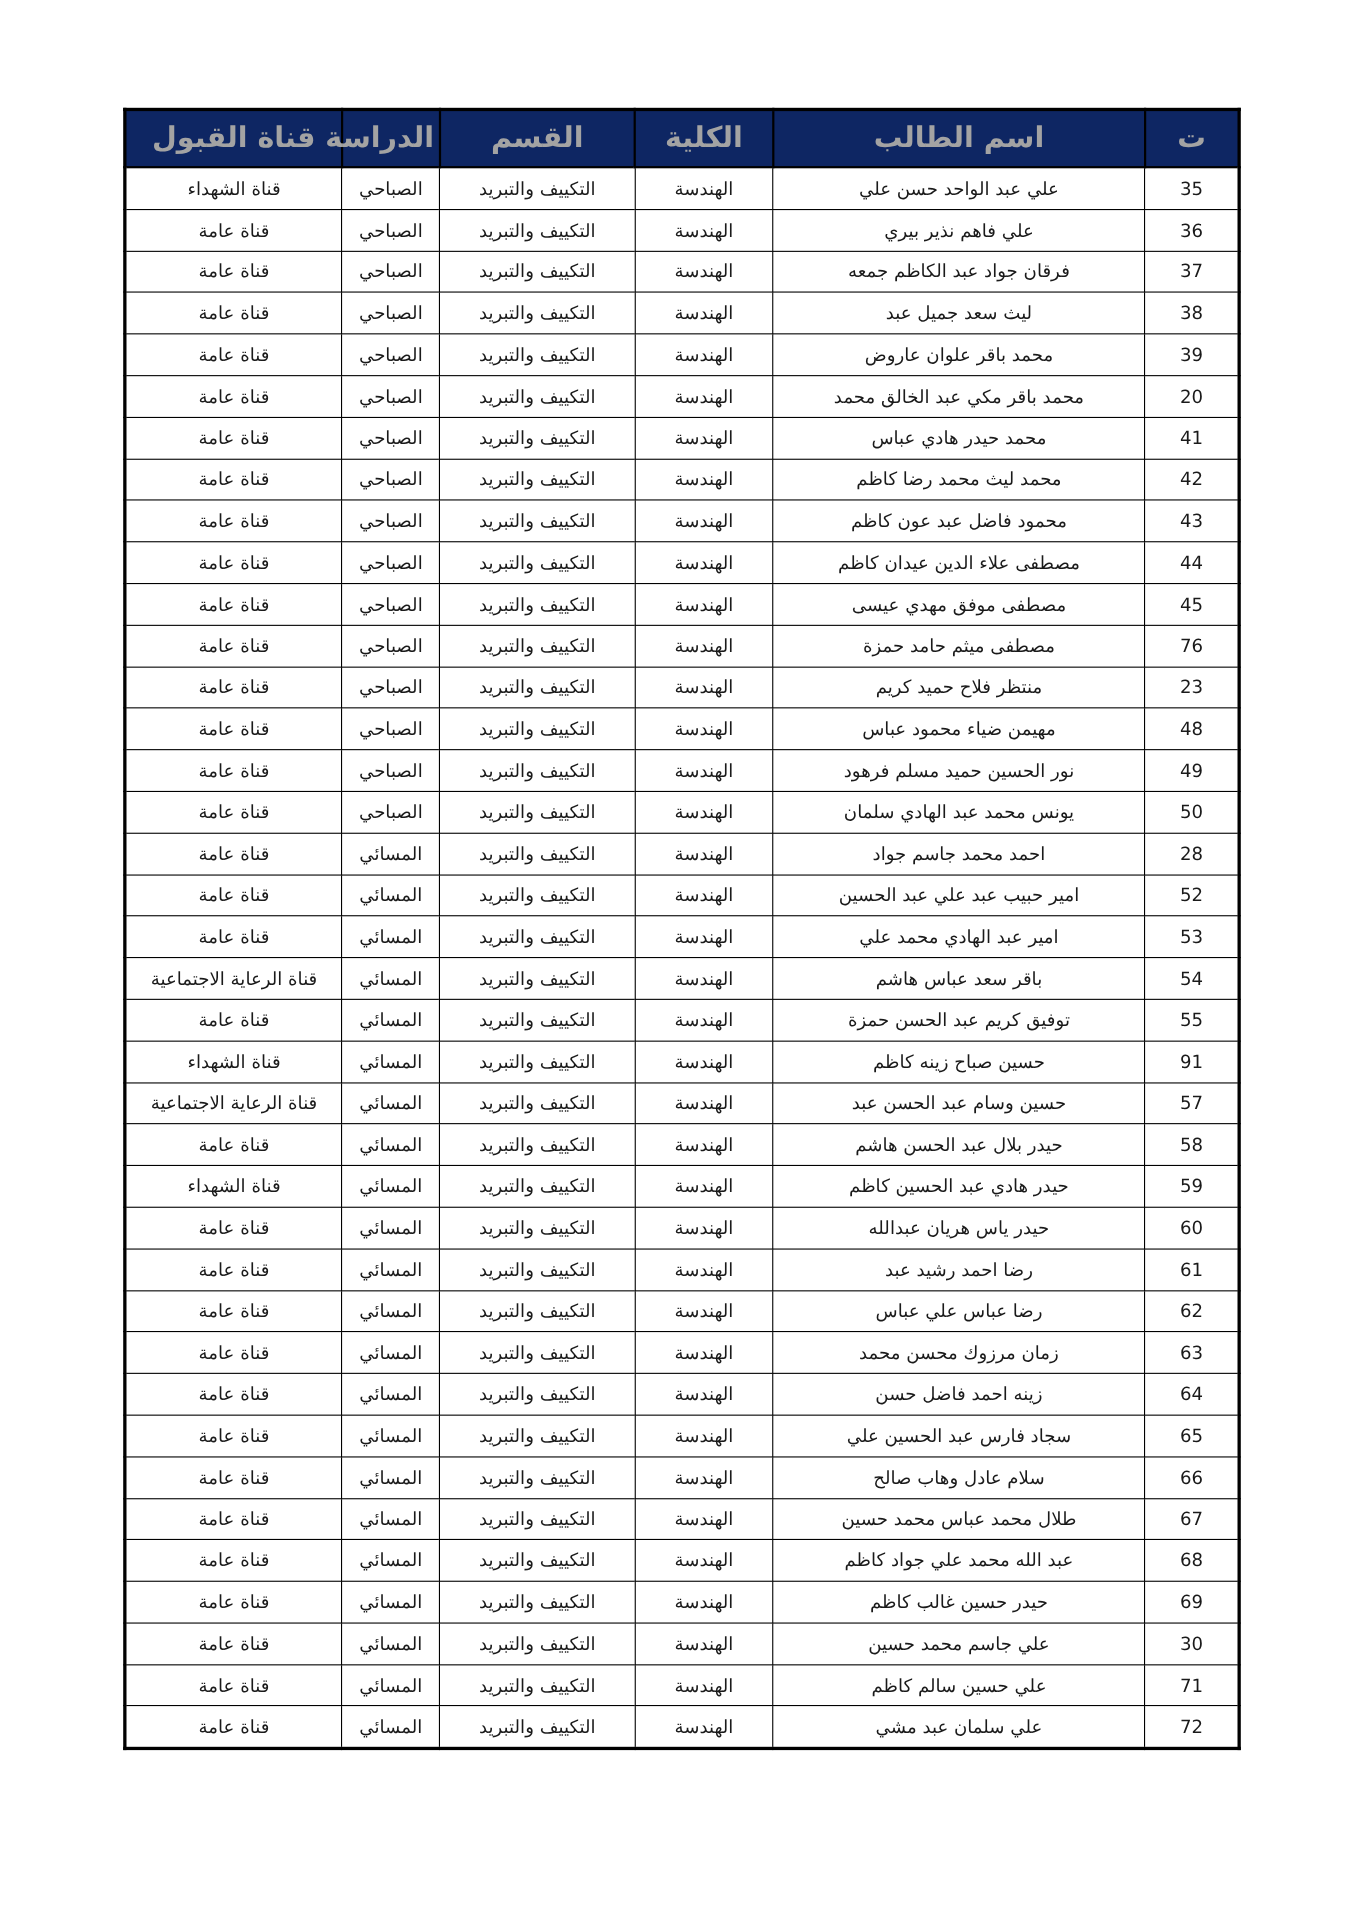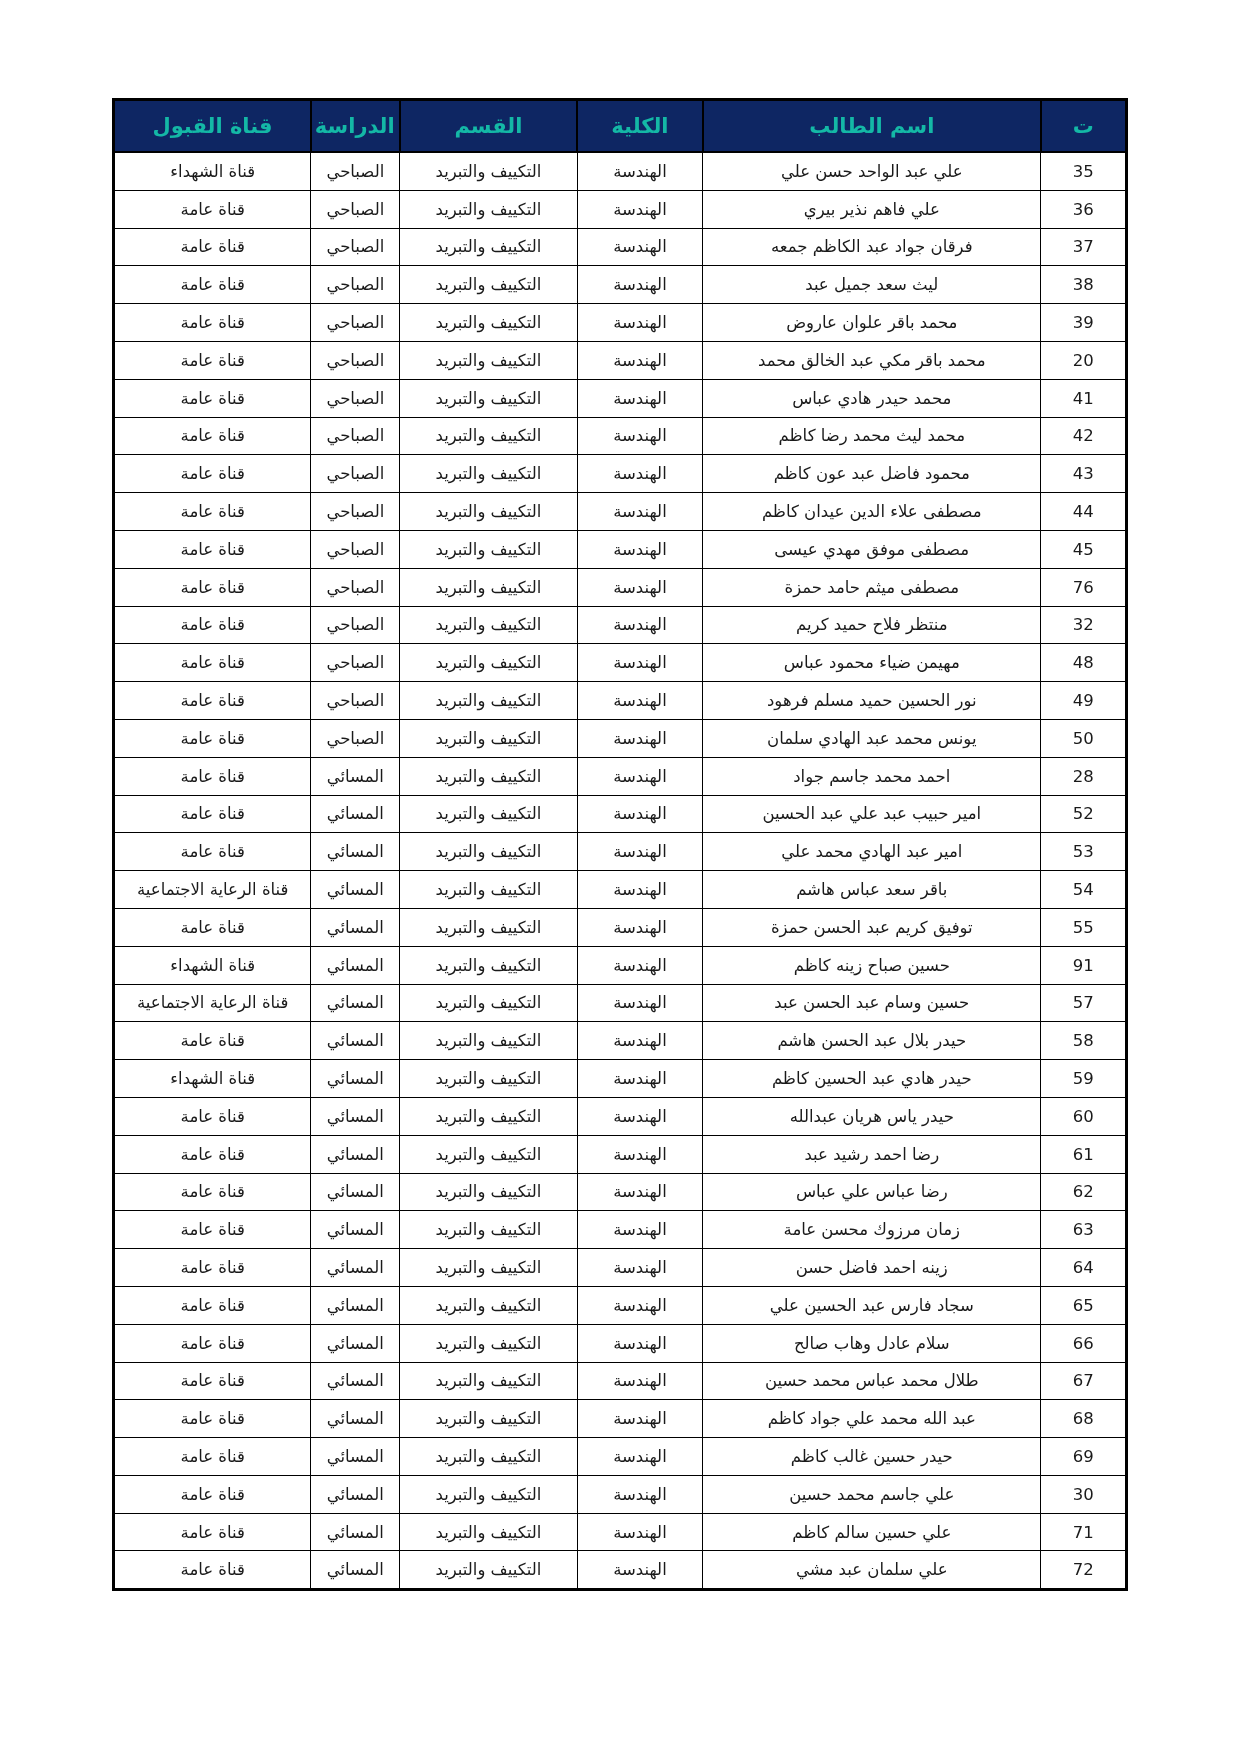--- a/index.html
+++ b/index.html
@@ -23,23 +23,23 @@
     width: 1016px;
   }
   table.students {
     width: 100%;
     border-collapse: collapse;
     table-layout: fixed;
     border: 3px solid #000000;
   }
   table.students th {
     background: #0e2663;
-    color: #14b8a6;
+    color: #a3a3a3;
     font-weight: bold;
-    font-size: 21px;
+    font-size: 26px;
     height: 50px;
     border: 2px solid #000000;
     text-align: center;
     vertical-align: middle;
     padding: 0 4px;
   }
   table.students td {
     background: #ffffff;
     color: #1a1a1a;
     font-size: 16.5px;
@@ -173,21 +173,21 @@
           </tr>
           <tr>
             <td>76</td>
             <td>مصطفى ميثم حامد حمزة</td>
             <td>الهندسة</td>
             <td>التكييف والتبريد</td>
             <td>الصباحي</td>
             <td>قناة عامة</td>
           </tr>
           <tr>
-            <td>32</td>
+            <td>23</td>
             <td>منتظر فلاح حميد كريم</td>
             <td>الهندسة</td>
             <td>التكييف والتبريد</td>
             <td>الصباحي</td>
             <td>قناة عامة</td>
           </tr>
           <tr>
             <td>48</td>
             <td>مهيمن ضياء محمود عباس</td>
             <td>الهندسة</td>
@@ -302,21 +302,21 @@
           <tr>
             <td>62</td>
             <td>رضا عباس علي عباس</td>
             <td>الهندسة</td>
             <td>التكييف والتبريد</td>
             <td>المسائي</td>
             <td>قناة عامة</td>
           </tr>
           <tr>
             <td>63</td>
-            <td>زمان مرزوك محسن عامة</td>
+            <td>زمان مرزوك محسن محمد</td>
             <td>الهندسة</td>
             <td>التكييف والتبريد</td>
             <td>المسائي</td>
             <td>قناة عامة</td>
           </tr>
           <tr>
             <td>64</td>
             <td>زينه احمد فاضل حسن</td>
             <td>الهندسة</td>
             <td>التكييف والتبريد</td>

